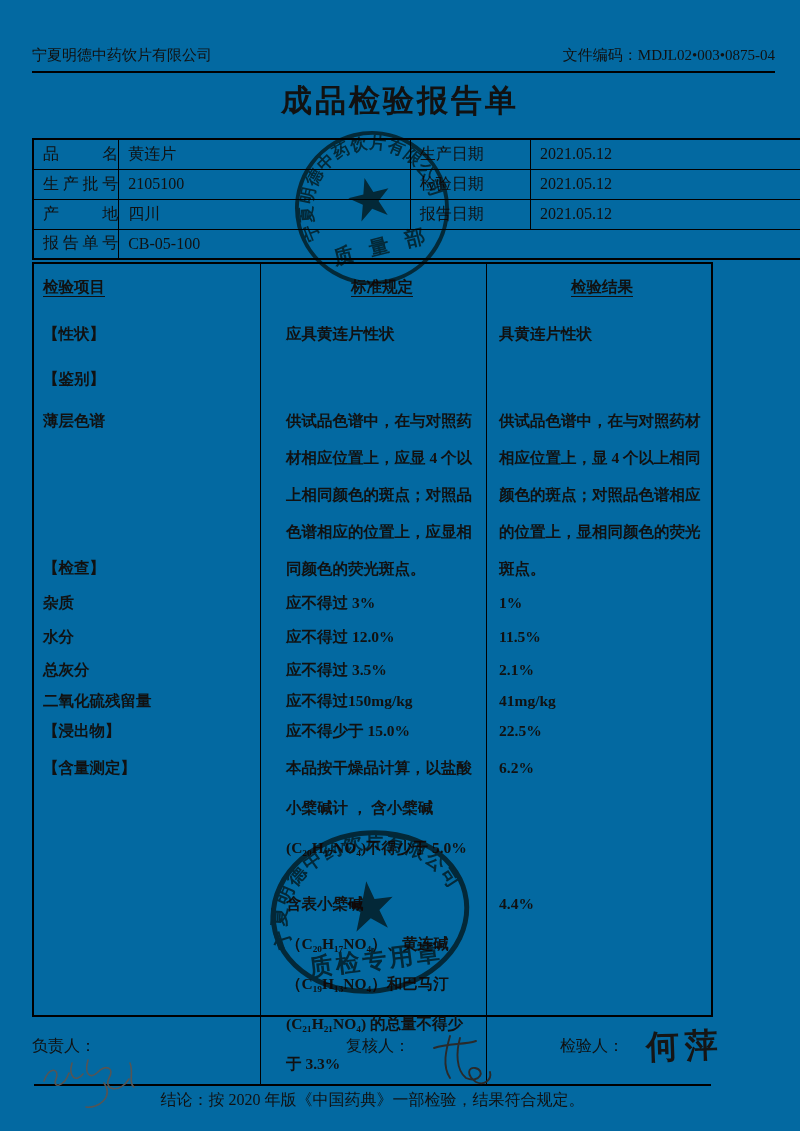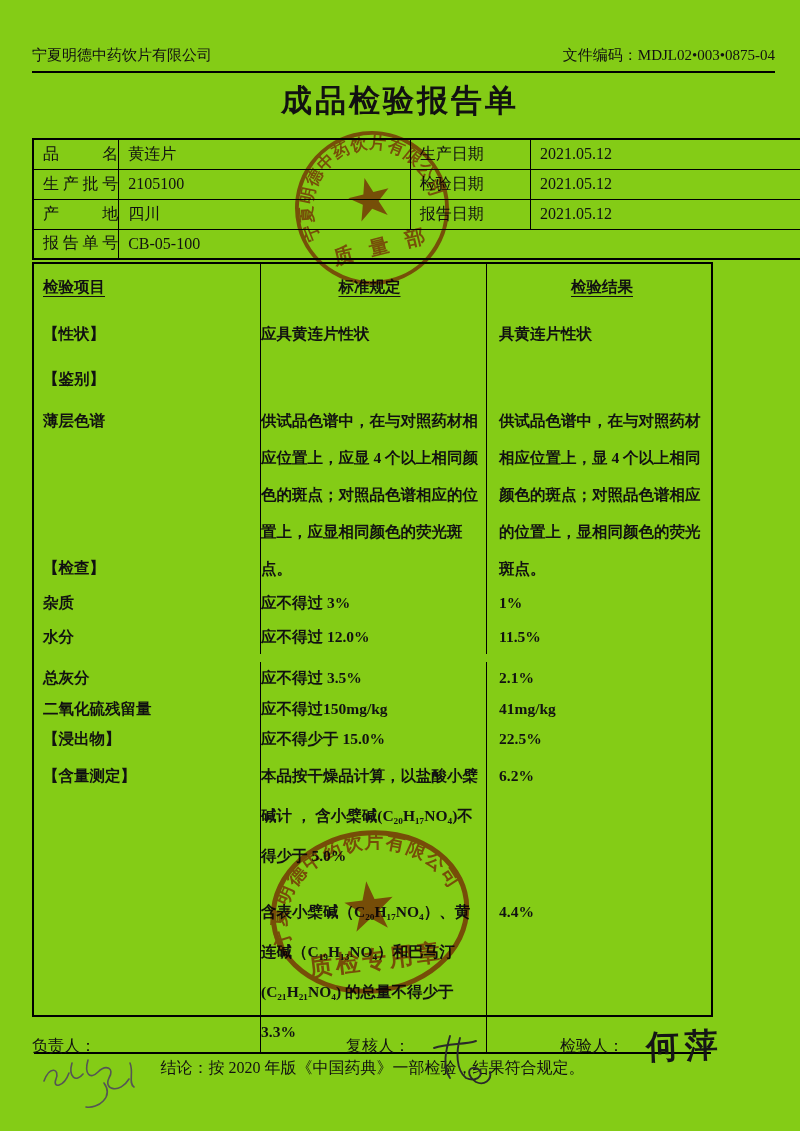--- a/index.html
+++ b/index.html
@@ -1,18 +1,18 @@
 <!DOCTYPE html>
 <html><head>
 <meta charset="utf-8">
 <style>
   * { margin:0; padding:0; box-sizing:border-box; }
   html,body { background:#ffffff; }
   .page {
-    position:relative; width:800px; height:1131px; background:#84cc16;
+    position:relative; width:800px; height:1131px; background:#0369a1;
     font-family:"Liberation Serif","DejaVu Serif",serif; color:#111;
     overflow:hidden;
   }
   
   .hdr { position:absolute; top:46px; left:32px; width:743px;
          display:flex; justify-content:space-between; font-size:15px; }
   .hdr-rule { position:absolute; top:71px; left:32px; width:743px; height:2px; background:#000; }
   .doc-title { position:absolute; top:80px; left:0; width:800px; text-align:center;
                font-size:31px; font-weight:bold; letter-spacing:3px; }
   
@@ -22,34 +22,34 @@
   table.info { border:2px solid #000; }
   td.lbl  { width:74px;  text-align:justify; text-align-last:justify; padding-right:9px; }
   td.val  { width:252px; }
   td.lbl2 { width:104px; }
   td.val2 { width:251px; }
   
   .main { position:absolute; top:262px; left:32px; width:681px; height:755px;
           border:2px solid #000; display:flex; flex-direction:column; font-size:15.5px; }
   .mrow { display:flex; flex-shrink:0;font-weight:bold; }
   .c1 { width:226px; padding-left:9px; }
-  .c2 { width:227px; border-left:1px solid #000; border-right:1px solid #000; padding:0 8px 0 0; }
+  .c2 { width:227px; border-left:1px solid #000; border-right:1px solid #000; padding:0 8px 0 25px; }
   .c3 { flex:1; padding:0 6px 0 12px; }
   .rh   { height:46px; line-height:46px; }
   .rh .c1 { padding-left:9px; }
   .rh .c2,.rh .c3 { text-align:center; }
   .rh span { text-decoration:underline; text-underline-offset:4px; }
   .r-xz { height:48px; line-height:48px; }
   .r-jb { height:42px; line-height:42px; }
   .r-bc { height:150px; }
   .r-bc .c1,.r-bc .c2,.r-bc .c3 { line-height:37px; padding-top:2px; }
   .r-jc { height:36px; line-height:36px; }
   .r-za { height:34px; line-height:34px; }
   .r-sf { height:34px; line-height:34px; }
-  .r-zh { height:32px; line-height:32px;margin-top:8px; }
+  .r-zh { height:32px; line-height:32px; }
   .r-eo { height:30px; line-height:30px; }
   .r-jcw{ height:30px; line-height:30px; }
   .r-hl1{ height:124px; }
   .r-hl1 .c1,.r-hl1 .c2,.r-hl1 .c3 { line-height:40px; padding-top:2px; }
   .r-hl2{ flex:1 1 auto; }
   .r-hl2 .c2,.r-hl2 .c3 { line-height:40px; padding-top:14px; }
   .conclusion { border-top:2px solid #000; height:29px; line-height:27px;
                 text-align:center; font-size:16px; }
   
   .sig-row { position:absolute; top:1028px; left:32px; width:736px; height:70px; font-size:16px; }

